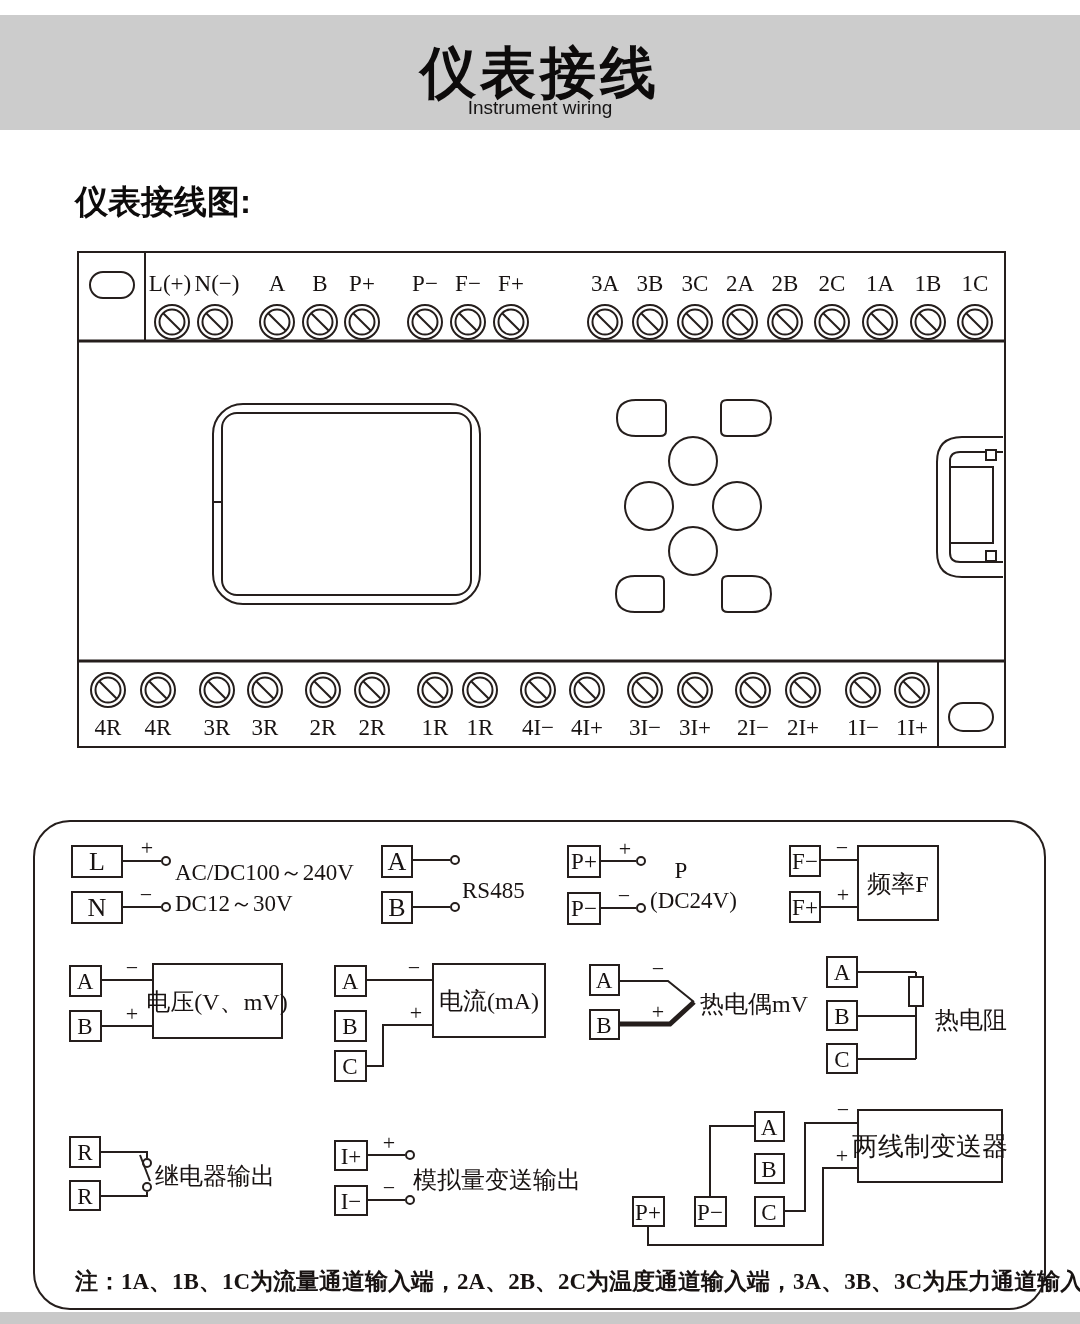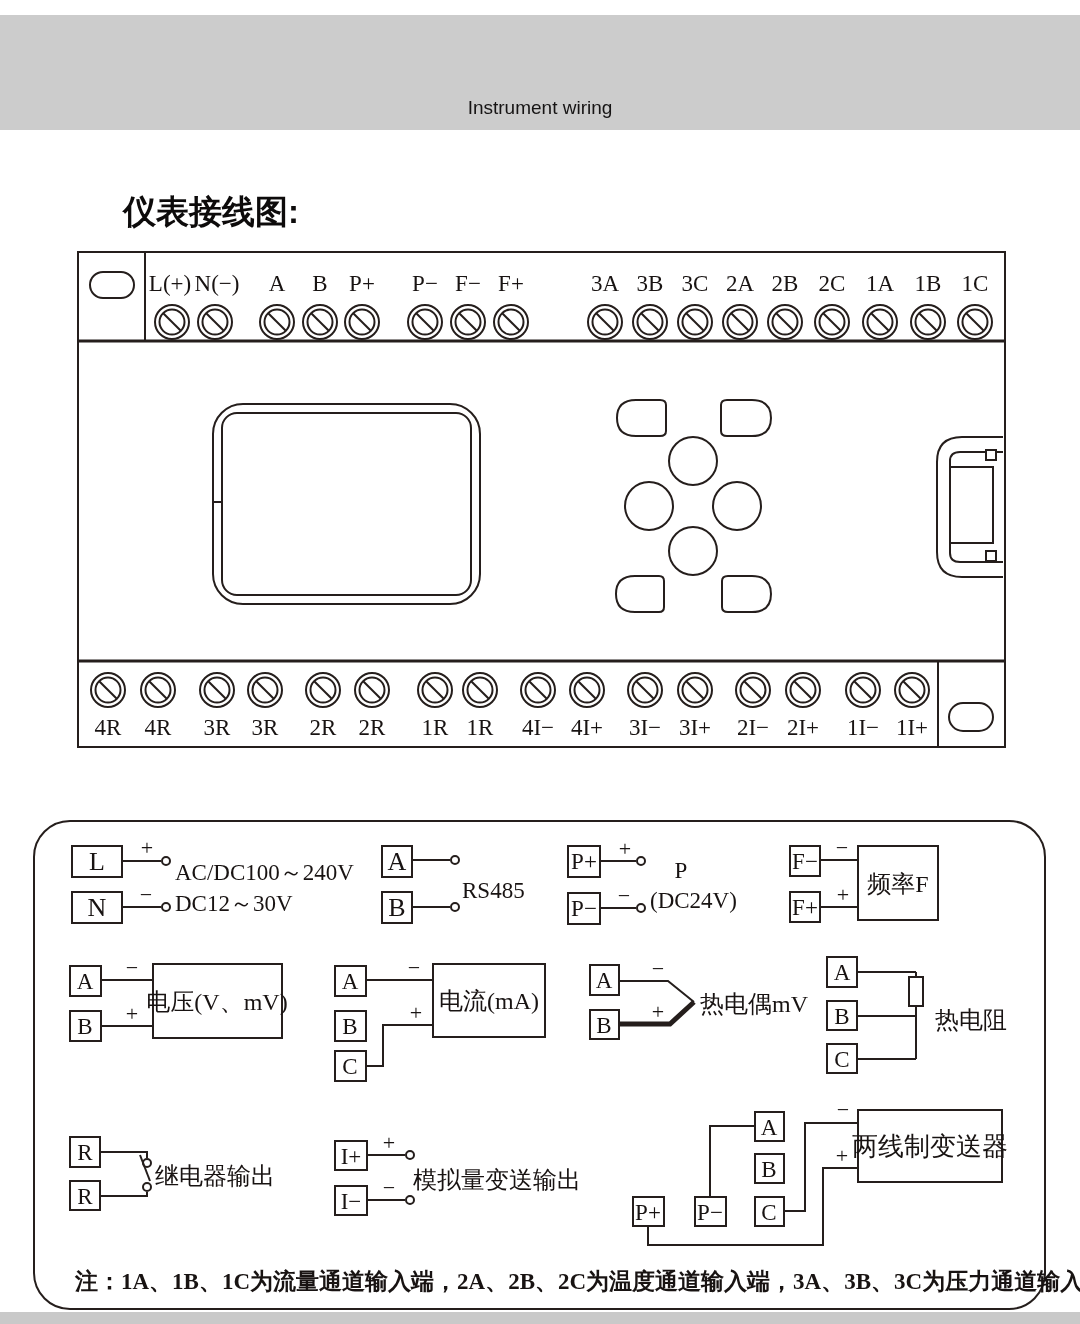--- a/index.html
+++ b/index.html
@@ -3,21 +3,21 @@
 <meta charset="utf-8">
 <style>
   html,body{margin:0;padding:0;background:#ffffff;}
   .page{position:relative;width:1080px;height:1324px;background:#ffffff;overflow:hidden;
         font-family:"Liberation Sans","DejaVu Sans",sans-serif;color:#141010;}
   .band{position:absolute;left:0;top:15px;width:1080px;height:115px;background:#cccccc;}
   .title{position:absolute;left:0;right:0;top:36px;text-align:center;font-size:56px;font-weight:700;
          letter-spacing:4px;color:#0d0b0b;}
   .subtitle{position:absolute;left:0;right:0;top:97px;text-align:center;font-size:19px;font-weight:400;color:#161414;}
   .heading{position:absolute;left:75px;font-size:33px;font-weight:700;color:#0d0b0b;}
-  .h1{top:190px;margin-left:48px;}
+  .h1{top:180px;}
   .h2{top:770px;}
   .note{position:absolute;left:75px;top:1266px;width:950px;font-family:"Liberation Serif","DejaVu Serif",serif;
         font-size:23px;font-weight:700;color:#181312;white-space:nowrap;}
   .botbar{position:absolute;left:0;top:1312px;width:1080px;height:12px;background:#c9c9c9;}
   svg.overlay{position:absolute;left:0;top:0;}
   .ln{stroke:#251e1c;stroke-width:2;fill:none;}
   .w3{stroke-width:3;}
   .w22{stroke-width:2.2;}
   .bx{fill:none;stroke:#251e1c;stroke-width:2;}
   .thick{stroke:#251e1c;stroke-width:5;fill:none;}
@@ -27,20 +27,21 @@
   .sym{font-family:"Liberation Serif","DejaVu Serif",serif;fill:#181312;font-size:22px;text-anchor:middle;}
   .cn{font-size:24px;}
   .big{font-size:26px;}
 </style>
 </head>
 <body>
 
 <div class="page">
 
   <div class="band"></div>
+  <div class="title">仪表接线</div>
   <div class="subtitle">Instrument wiring</div>
 
   <div class="heading h1">仪表接线图:</div>
 
   <svg class="overlay" width="1080" height="1324" viewBox="0 0 1080 1324">
     <defs>
       <g id="screw">
         <circle r="17" class="bx w22"></circle>
         <circle r="12.5" class="bx"></circle>
         <line x1="-8.8" y1="-8.8" x2="8.8" y2="8.8" class="ln"></line>

